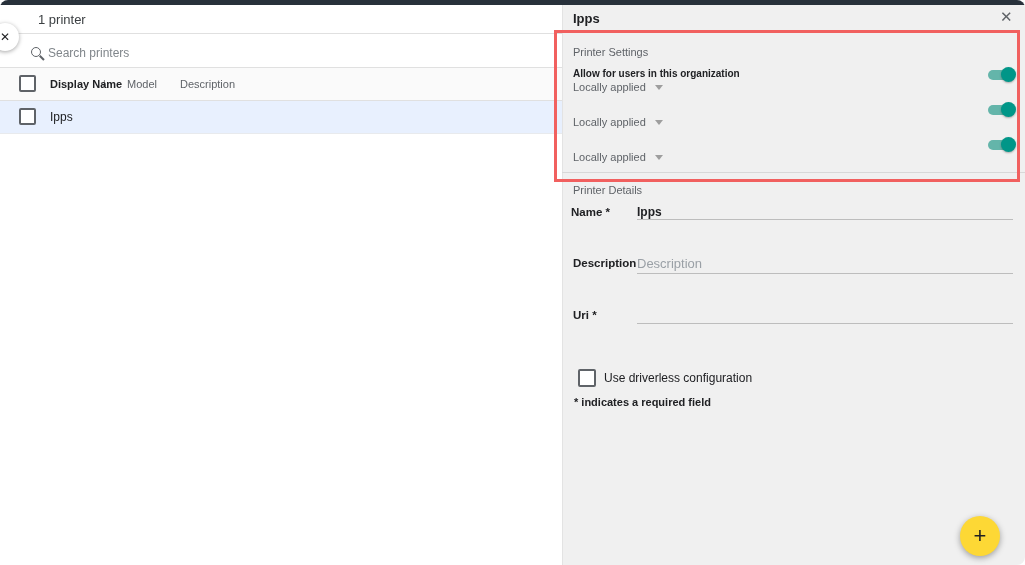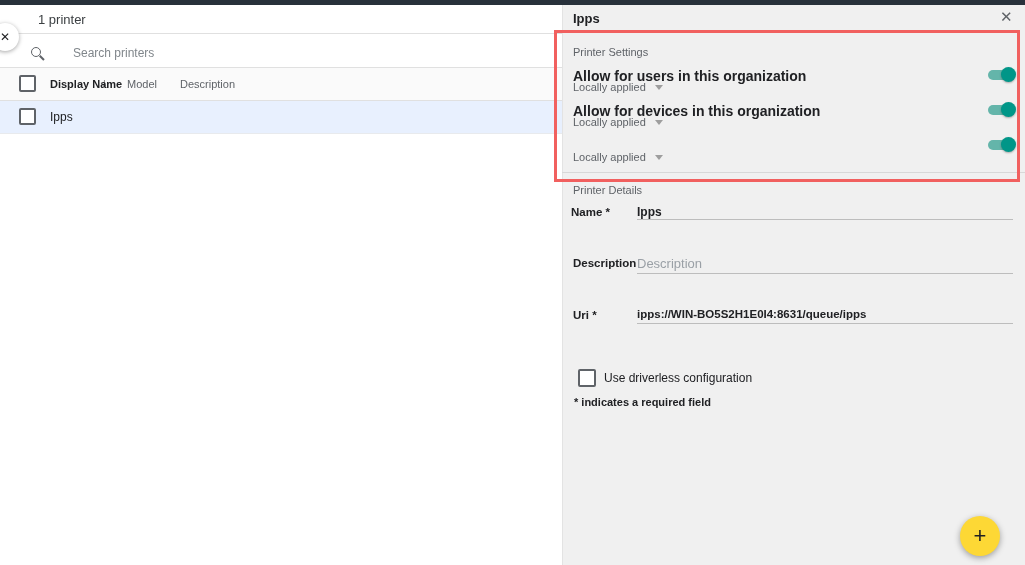--- a/index.html
+++ b/index.html
@@ -3,52 +3,53 @@
 <meta charset="utf-8">
 <style>
   html,body{margin:0;padding:0;}
   #app{
     position:relative;
     width:1025px;height:565px;
     background:#ffffff;
     overflow:hidden;
     font-family:"Liberation Sans","DejaVu Sans",sans-serif;
     color:#202124;
+    border-radius:8px;
   }
   .abs{position:absolute;}
   .divider{position:absolute;height:1px;background:#e0e0e0;}
   
   .topbar{left:0;top:0;width:1025px;height:5px;background:#28313b;}
   
   .list-area{left:0;top:5px;width:562px;height:560px;background:#ffffff;}
   .count-label{left:38px;top:12px;font-size:13px;color:#3c4043;}
   .edge-close{
     left:-9px;top:23px;width:28px;height:28px;border-radius:50%;
     background:#fff;box-shadow:0 1px 4px rgba(0,0,0,.35);
     display:flex;align-items:center;justify-content:center;
     font-size:12px;color:#202124;z-index:6;
   }
   .magnifier{left:31px;top:47px;width:8px;height:8px;border:1.6px solid #5f6368;border-radius:50%;}
   .magnifier::after{content:"";position:absolute;width:6px;height:1.6px;background:#5f6368;transform:rotate(45deg);right:-5px;bottom:-3px;}
-  .search-placeholder{left:73px;top:46px;font-size:12px;color:#80868b;}
+  .search-placeholder{left:48px;top:46px;font-size:12px;color:#80868b;}
   .header-row{left:0;top:68px;width:562px;height:32px;background:#fafafa;}
   .checkbox{width:13px;height:13px;border:2px solid #5f6368;border-radius:2px;background:#fff;}
   .col-display{left:50px;top:78px;font-size:11px;font-weight:bold;color:#202124;}
   .sort-arrow{left:101px;top:76px;font-size:12px;color:#202124;}
   .col-model{left:127px;top:78px;font-size:11px;color:#5f6368;}
   .col-desc{left:180px;top:78px;font-size:11px;color:#5f6368;}
   .sel-row{left:0;top:101px;width:562px;height:32px;background:#e8f0fe;}
   .row-name{left:50px;top:110px;font-size:12px;color:#202124;}
   
   .panel{left:562px;top:5px;width:463px;height:560px;background:#f0f0f0;border-left:1px solid #e3e3e3;box-sizing:border-box;}
   .panel-title{left:573px;top:11px;font-size:13px;font-weight:bold;color:#202124;}
   .panel-close{left:1000px;top:8px;font-size:15px;color:#5f6368;cursor:pointer;}
   .annotation{left:554px;top:30px;width:466px;height:152px;border:3px solid #f1605f;box-sizing:border-box;pointer-events:none;z-index:5;}
   .section-heading{font-size:11px;color:#5f6368;}
-  .toggle-label{font-size:14px;font-weight:bold;color:#202124;}
+  .toggle-label{font-size:10px;font-weight:bold;color:#202124;}
   .toggle-scope{font-size:11px;color:#5f6368;display:flex;align-items:center;text-align:right;}
   .dd-arrow{display:inline-block;width:0;height:0;border-left:4px solid transparent;border-right:4px solid transparent;border-top:5px solid #9e9e9e;margin-left:9px;}
   .toggle{width:26px;height:15px;cursor:pointer;}
   .toggle .track{position:absolute;left:0;top:2.5px;width:25px;height:10px;border-radius:5px;background:#64b5aa;}
   .toggle .thumb{position:absolute;right:-2px;top:0;width:15px;height:15px;border-radius:50%;background:#009688;box-shadow:0 1px 2px rgba(0,0,0,.3);}
   .panel-divider{left:562px;top:172px;width:463px;background:#d8d8d8;}
   .field-label{font-size:11.5px;font-weight:bold;color:#202124;}
   .field-value{font-size:12px;font-weight:bold;color:#202124;}
   .field-placeholder{font-size:13px;color:#9aa0a6;}
   .underline{position:absolute;height:1px;background:#bdbdbd;width:376px;left:637px;}
@@ -105,21 +106,20 @@
   <span class="abs toggle-label" style="left:573px;top:68px;">Allow for users in this organization</span>
   <span class="abs toggle-scope" style="left:573px;top:81px;">
     <span>Locally applied</span>
     <span class="dd-arrow"></span>
   </span>
   <div class="abs toggle" style="left:988px;top:67px;">
     <div class="track"></div>
     <div class="thumb"></div>
   </div>
 
-  <span class="abs toggle-label" style="left:573px;top:103px;">Allow for devices in this organization</span>
   <span class="abs toggle-scope" style="left:573px;top:116px;">
     <span>Locally applied</span>
     <span class="dd-arrow"></span>
   </span>
   <div class="abs toggle" style="left:988px;top:102px;">
     <div class="track"></div>
     <div class="thumb"></div>
   </div>
 
   <span class="abs toggle-scope" style="left:573px;top:151px;">
@@ -137,21 +137,20 @@
 
   <span class="abs field-label" style="left:571px;top:206px;">Name *</span>
   <span class="abs field-value" style="left:637px;top:205px;">Ipps</span>
   <div class="underline" style="top:219px;"></div>
 
   <span class="abs field-label" style="left:573px;top:257px;">Description</span>
   <span class="abs field-placeholder" style="left:637px;top:256px;">Description</span>
   <div class="underline" style="top:273px;"></div>
 
   <span class="abs field-label" style="left:573px;top:309px;">Uri *</span>
-  <span class="abs field-value" style="left:637px;top:308px;font-size:11.5px;">ipps://WIN-BO5S2H1E0I4:8631/queue/ipps</span>
   <div class="underline" style="top:323px;"></div>
 
   <div class="abs checkbox" style="left:578px;top:369px;width:14px;height:14px;"></div>
   <span class="abs" style="left:604px;top:371px;font-size:12px;color:#202124;">Use driverless configuration</span>
 
   <span class="abs footnote">* indicates a required field</span>
 
   <div class="abs fab">
     <span>+</span>
   </div>

